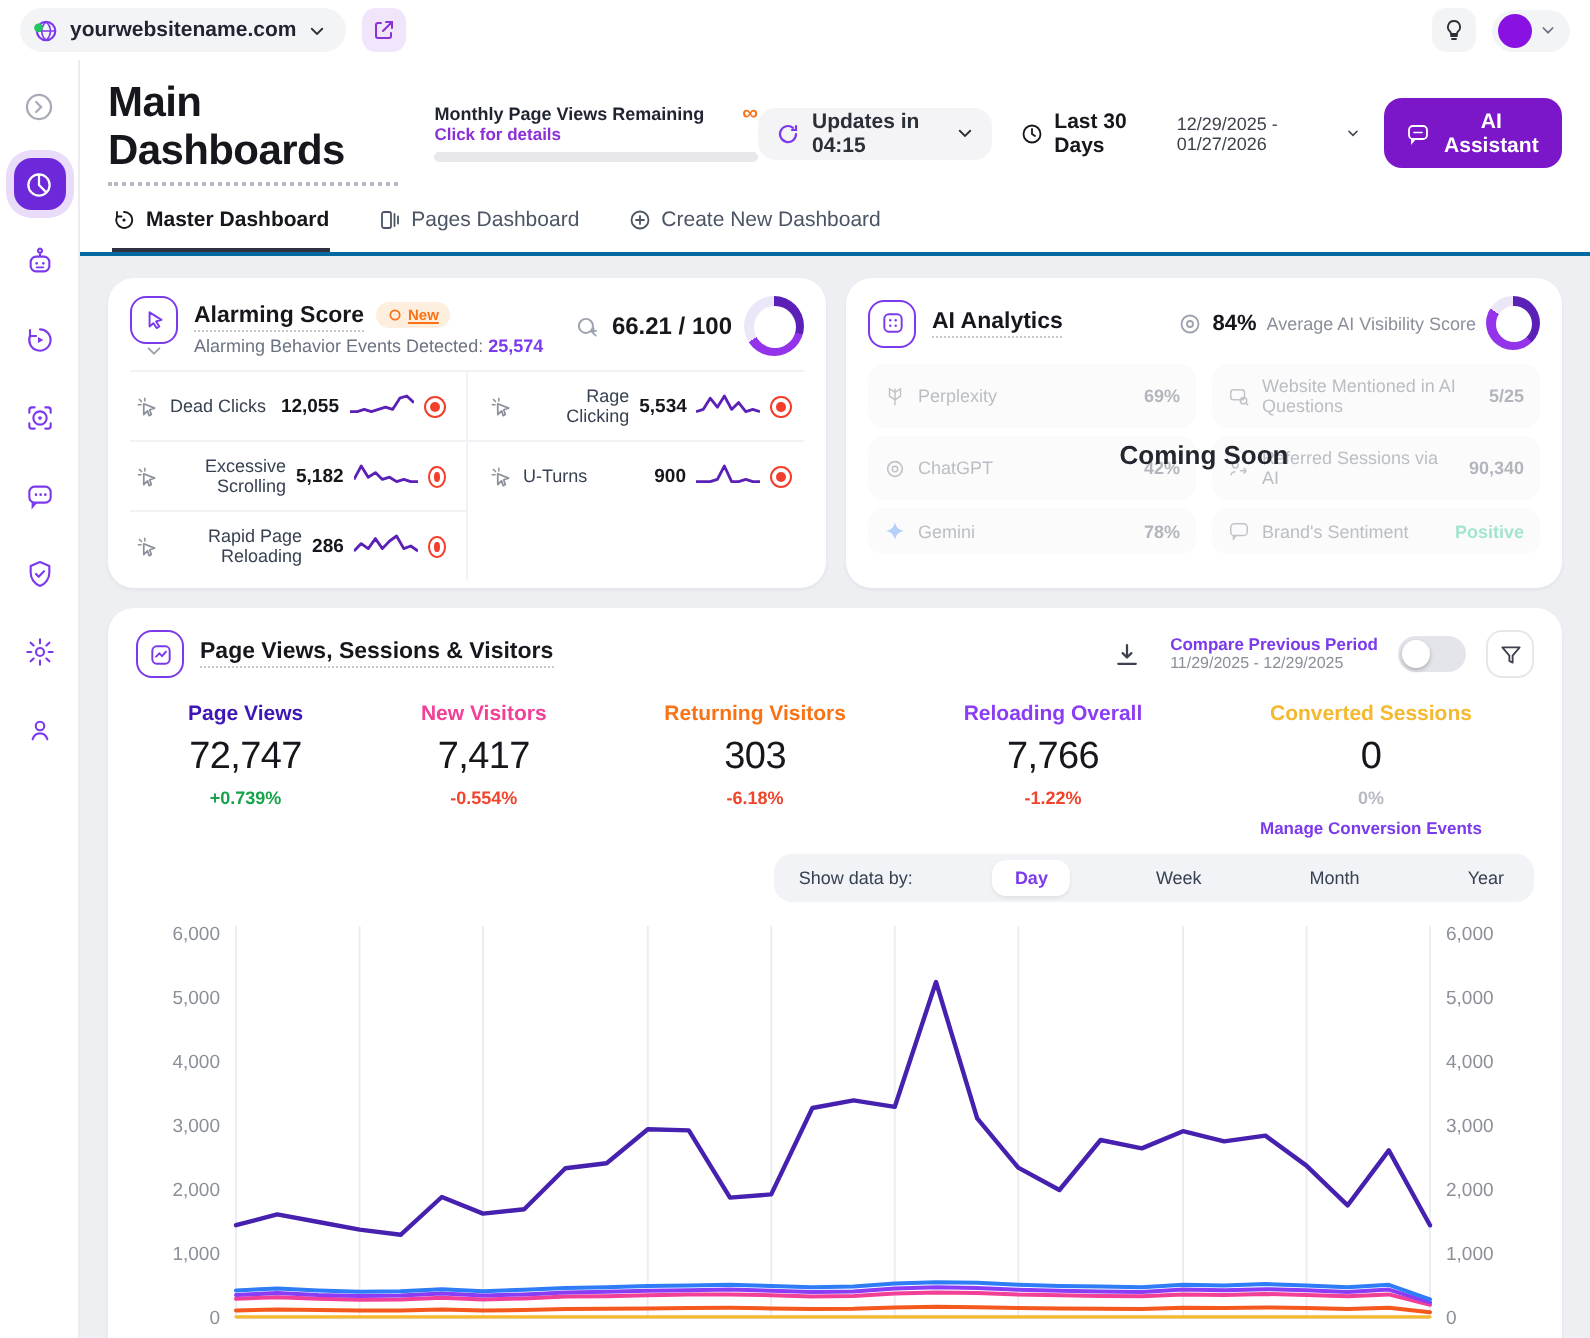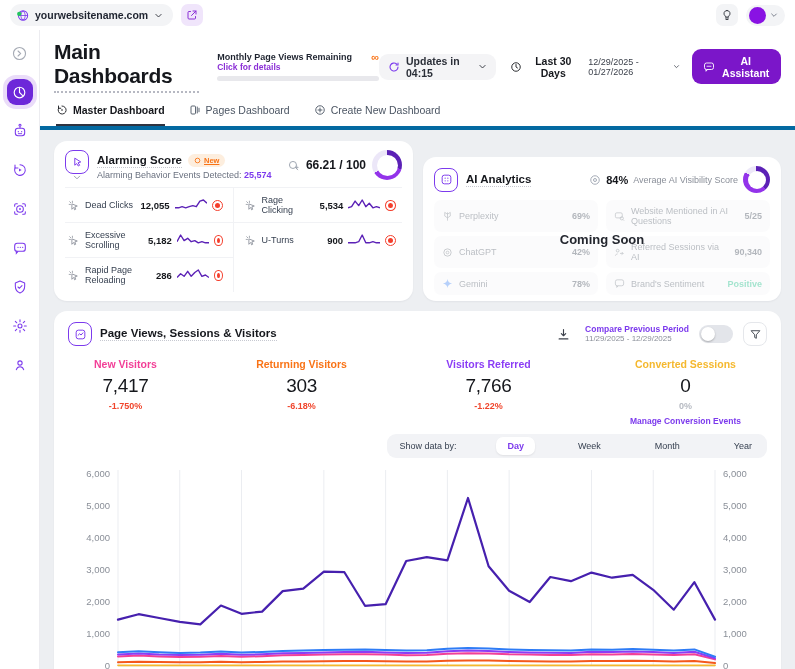--- a/index.html
+++ b/index.html
@@ -18,64 +18,64 @@
   .avatar { width:17px; height:17px; border-radius:50%; background:#8912e3; }
 
   
   .shell { display:flex; height:639px; }
   .sidebar { width:40px; background:#fff; border-right:1px solid #ececf0; display:flex; flex-direction:column; align-items:center; padding-top:10px; gap:13px; }
   .side-ic { width:26px; height:26px; border-radius:9px; display:flex; align-items:center; justify-content:center; cursor:pointer; }
   .side-ic.active { background:#6d28d9; box-shadow:0 0 0 4px #eadcf9; }
   .content { flex:1; display:flex; flex-direction:column; min-width:0; }
 
   
-  .hband { background:#fff; padding:10px 14px 0 14px; border-bottom:4px solid #0369a1; }
+  .hband { background:#fff; padding:10px 14px 0 14px; border-bottom:2px solid #0369a1; }
   .hrow { display:flex; align-items:center; }
   .page-title { font-size:21px; font-weight:bold; letter-spacing:-.3px; color:#15171c; border-bottom:2px dotted #b6b8c2; padding-bottom:3px; }
   .quota { margin-left:18px; width:190px; }
   .quota-top { display:flex; align-items:center; justify-content:space-between; }
   .quota-label { font-size:9px; font-weight:bold; color:#1f2430; }
   .quota-inf { color:#f97316; font-size:11px; font-weight:bold; line-height:9px; }
   .quota-link { font-size:8.5px; color:#8b2fd6; font-weight:bold; cursor:pointer; }
   .quota-bar { margin-top:4px; height:5px; border-radius:3px; background:#e8e8ec; }
   .hr-spacer { flex:1; }
   .updates-pill { display:flex; align-items:center; gap:6px; background:#f4f4f6; border-radius:9px; height:26px; padding:0 9px; cursor:pointer; }
   .updates-pill .txt { font-size:10.5px; font-weight:bold; color:#2b2f38; }
-  .last30 { display:flex; align-items:center; gap:5px; margin-left:14px; font-size:10.5px; font-weight:bold; color:#15171c;text-align:center; }
+  .last30 { display:flex; align-items:center; gap:5px; margin-left:14px; font-size:10.5px; font-weight:bold; color:#15171c; }
   .drange { display:flex; align-items:center; gap:3px; margin-left:9px; font-size:9px; color:#3c414b; cursor:pointer; }
   .ai-btn { margin-left:12px; display:flex; align-items:center; gap:6px; background:#7b16c9; color:#fff; border:none; border-radius:9px; height:35px; padding:16px 11px; font-size:10.5px; font-weight:bold; cursor:pointer; font-family:inherit; }
   .tabs { display:flex; gap:24px; margin-top:11px; padding-left:2px; }
   .tab { display:flex; align-items:center; gap:5px; font-size:10.5px; color:#4b5563; padding-bottom:8px; cursor:pointer; border-bottom:2px solid transparent; }
   .tab.active { color:#15171c; font-weight:bold; border-bottom-color:#2f3340; }
 
   
   .cards { padding:11px 14px 12px 14px; display:flex; flex-direction:column; gap:10px; }
   .row1 { display:flex; gap:10px; }
   .card { background:#fff; border-radius:13px; box-shadow:0 1px 2px rgba(16,24,40,.05); }
   .card1 { flex:0 0 359px; padding:9px 11px 4px 11px; }
-  .card2 { flex:1; padding:9px 11px 6px 11px; position:relative;margin-top:16px; }
+  .card2 { flex:1; padding:9px 11px 6px 11px; position:relative; }
 
   .c-head { display:flex; align-items:center; gap:8px; }
   .c-ic { width:24px; height:24px; border-radius:8px; border:1.5px solid #7c3aed; display:flex; align-items:center; justify-content:center; }
   .c-ic-wrap { display:flex; flex-direction:column; align-items:center; gap:1px; }
   .c-title { font-size:11.5px; font-weight:bold; color:#15171c; border-bottom:1px dotted #c7c9d1; padding-bottom:1px; }
   .new-badge { display:inline-flex; align-items:center; gap:3px; background:#fdeede; color:#f97316; font-size:7.5px; font-weight:bold; border-radius:8px; padding:2px 6px; margin-left:6px;text-decoration:underline; }
   .c-sub { font-size:9px; color:#6b7280; margin-top:2px; }
   .c-sub b { color:#7c3aed; }
   .score-side { margin-left:auto; display:flex; align-items:center; gap:6px; }
   .score-txt { font-size:12px; font-weight:bold; color:#15171c; }
   .donut { width:30px; height:30px; border-radius:50%; position:relative; }
   .donut::after { content:""; position:absolute; inset:4.5px; background:#fff; border-radius:50%; }
   .donut.sm { width:27px; height:27px; }
 
   .u-grid { display:grid; grid-template-columns:1fr 1fr; margin-top:7px; }
   .u-cell { display:flex; align-items:center; gap:5px; padding:7px 6px 7px 2px; border-top:1px solid #f1f2f5; }
   .u-cell:nth-child(odd) { border-right:1px solid #f1f2f5; padding-right:10px; }
   .u-cell:nth-child(even) { padding-left:10px; }
-  .u-label { font-size:9px; color:#374151; }
+  .u-label { font-size:9px; color:#374151;text-align:right; }
   .u-val { margin-left:auto; font-size:9.5px; font-weight:bold; color:#15171c; }
   .rec { width:11px; height:11px; border:1.5px solid #f43e2c; border-radius:50%; position:relative; }
   .rec::after { content:""; position:absolute; inset:2px; background:#f43e2c; border-radius:50%; }
 
   .ai-rows { margin-top:7px; opacity:.38; }
   .ai-row { display:flex; gap:8px; margin-top:4px; }
   .ai-half { flex:1; display:flex; align-items:center; gap:6px; background:#f6f6f8; border-radius:7px; padding:6px 8px; }
   .ai-name { font-size:9px; color:#4b5563; }
   .ai-val { margin-left:auto; font-size:9px; color:#374151; font-weight:bold; }
   .ai-val.pos { color:#10b981; }
@@ -547,31 +547,36 @@
             <span class="icon-btn bordered">
               <svg width="13" height="13" viewBox="0 0 24 24" fill="none">
                   <path d="M4 5h16l-6.5 7.5V19l-3-1.5v-5L4 5z" stroke="#3c414b" stroke-width="1.7" stroke-linejoin="round"></path>
                 </svg>
             </span>
           </div>
         </div>
 
         <div class="metrics">
           <div class="metric">
+            <div class="lbl" style="color: rgb(61, 22, 181);">Page Views</div>
+            <div class="val">72,747</div>
+            <div class="chg up">+0.739%</div>
+          </div>
+          <div class="metric">
             <div class="lbl" style="color: rgb(242, 63, 151);">New Visitors</div>
             <div class="val">7,417</div>
-            <div class="chg down">-1.750%</div>
+            <div class="chg down">-0.554%</div>
           </div>
           <div class="metric">
             <div class="lbl" style="color: rgb(249, 115, 22);">Returning Visitors</div>
             <div class="val">303</div>
             <div class="chg down">-6.18%</div>
           </div>
           <div class="metric">
-            <div class="lbl" style="color: rgb(139, 61, 245);">Visitors Referred</div>
+            <div class="lbl" style="color: rgb(139, 61, 245);">Reloading Overall</div>
             <div class="val">7,766</div>
             <div class="chg down">-1.22%</div>
           </div>
           <div class="metric">
             <div class="lbl" style="color: rgb(245, 184, 46);">Converted Sessions</div>
             <div class="val">0</div>
             <div class="chg flat">0%</div>
             <div class="manage-link">Manage Conversion Events</div>
           </div>
         </div>

